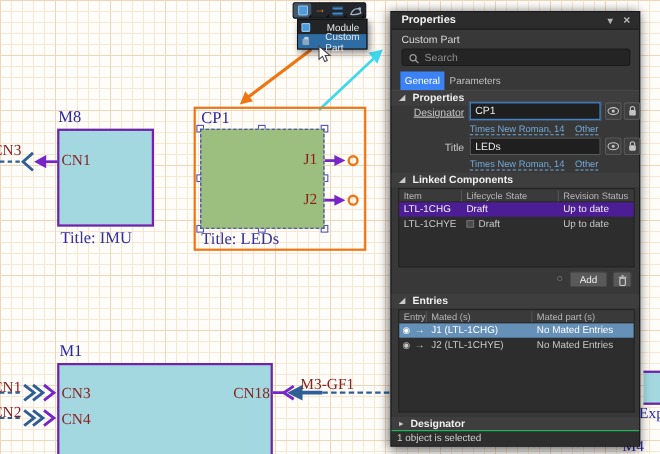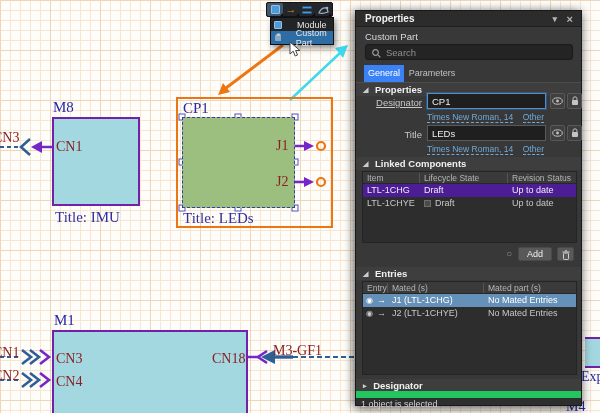--- a/index.html
+++ b/index.html
@@ -94,21 +94,21 @@
   .th { position:absolute; top:0; }
   .vsep { position:absolute; top:1px; width:1px; height:10px; background:#555; }
   .trow { position:relative; height:13px; font-size:9px; line-height:13px; color:#c8c8c8; }
   .trow.sel-gray { background:#4c1d95; color:#eeeeee; }
   .trow.sel-blue { background:#6590b8; color:#ffffff; }
   .td { position:absolute; top:0; white-space:nowrap; }
   .chk { position:absolute; top:3px; width:7px; height:7px; background:#4a4a4a; border:1px solid #6e6e6e; }
   .btn { position:absolute; background:#595959; border:1px solid #494949; border-radius:2px;
     color:#f0f0f0; font-size:9px; text-align:center; }
   .status-bar { position:absolute; left:0; right:0; bottom:0; height:14px; background:#2e2e2e;
-    border-top:7px solid #22c55e; line-height:13px; padding-left:5px; font-size:9px; color:#d0d0d0; }
+    border-top:1px solid #22c55e; line-height:13px; padding-left:5px; font-size:9px; color:#d0d0d0; }
 
   svg { display:block; }
   #connector-layer { position:absolute; left:0; top:0; z-index:1; pointer-events:none; }
   .canvas-el { z-index:2; }
 </style>
 </head>
 <body>
 
 <div id="page">
 

